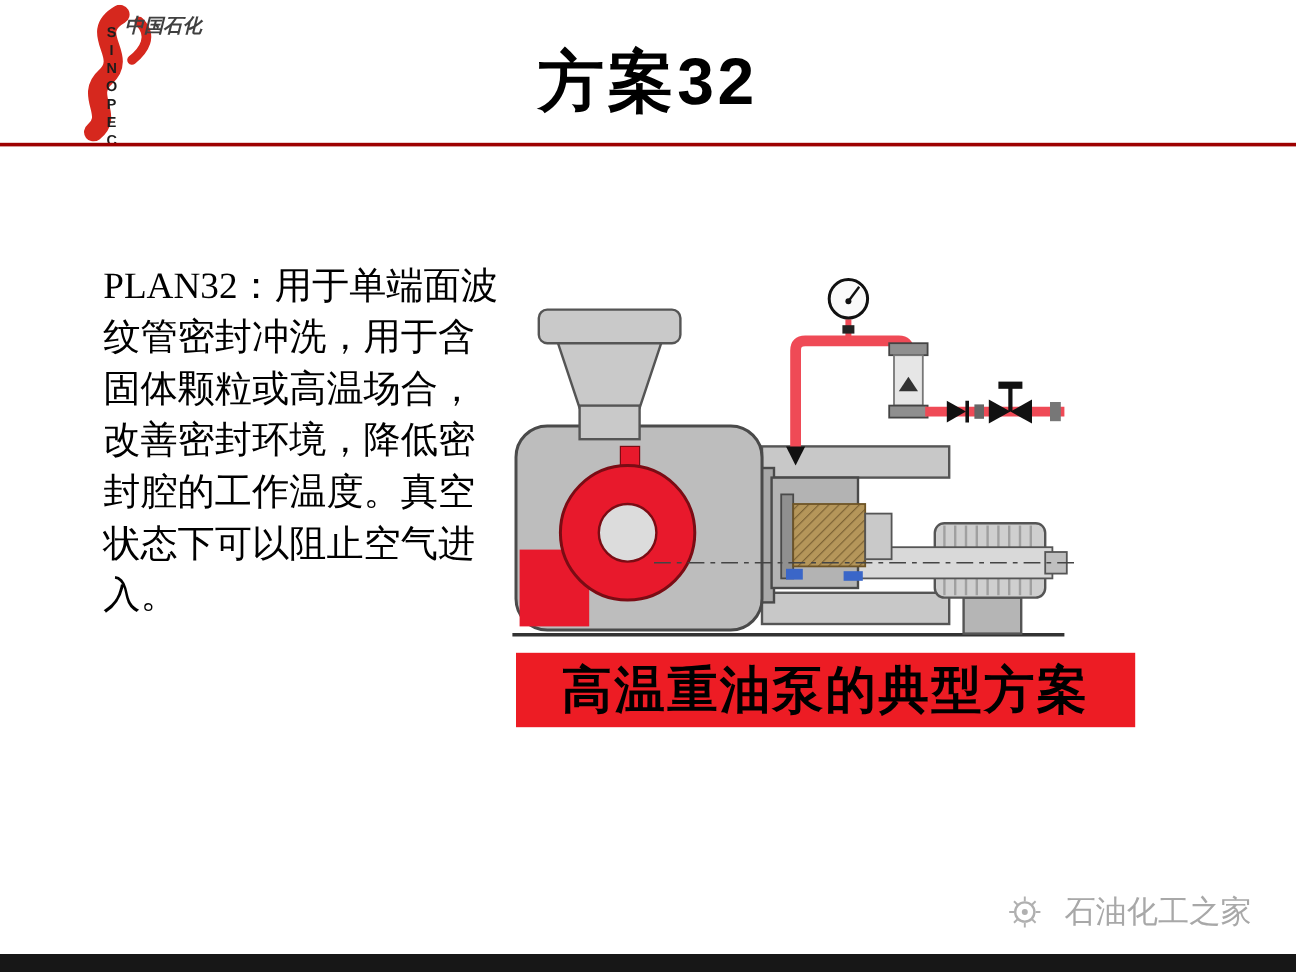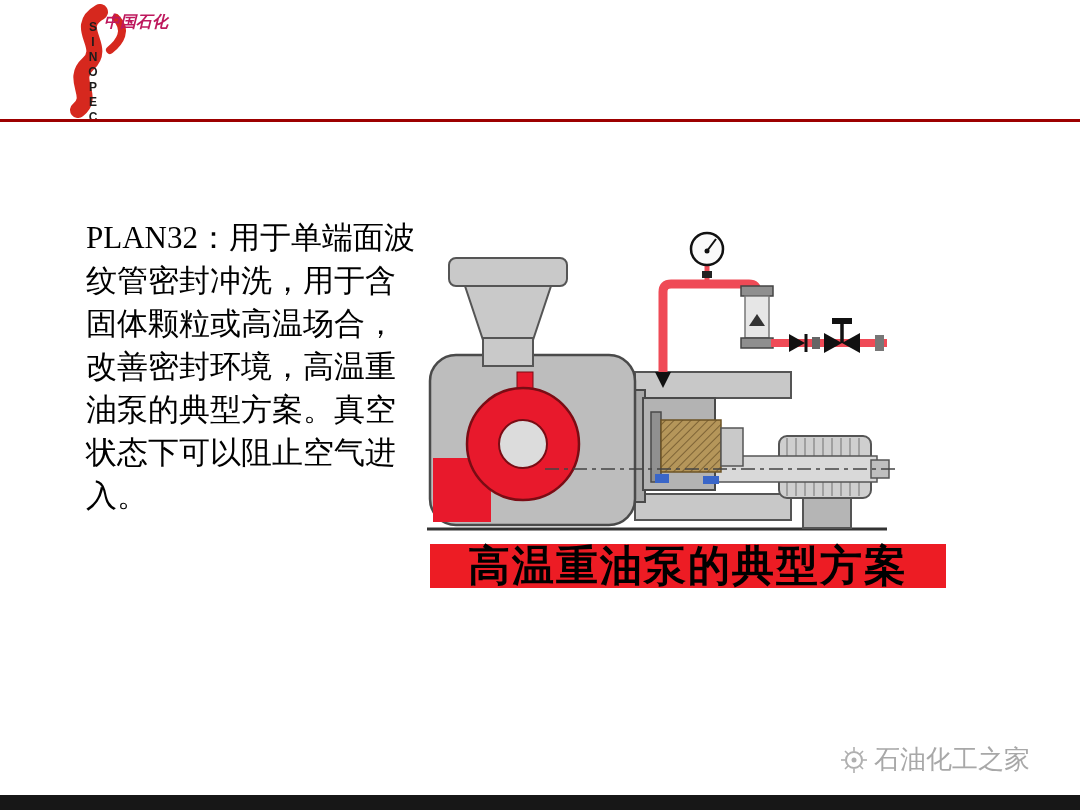--- a/index.html
+++ b/index.html
@@ -2,70 +2,71 @@
 <html><head>
 <meta charset="utf-8">
 <style>
   html,body { margin:0; padding:0; background:#ffffff; }
   .slide {
     position:relative; width:1080px; height:810px; background:#ffffff;
     overflow:hidden; font-family:"Liberation Serif", serif; color:#000;
   }
   
   .logo { position:absolute; left:46px; top:4px; width:134px; height:114px; }
-  .logo-script { position:absolute; left:58px; top:8px; color:#be185d;
+  .logo-script { position:absolute; left:58px; top:8px; color:#404040;
     font:italic bold 16px "Liberation Serif", serif; white-space:nowrap; }
   .logo-brand { position:absolute; left:40px; top:16px; writing-mode:vertical-rl;
     text-orientation:upright; font:bold 12px "Liberation Sans", sans-serif;
     color:#1c1c1c; letter-spacing:1px; }
   
   .title { position:absolute; top:32px; left:0; width:100%; text-align:center;
     font-family:"Liberation Sans", sans-serif; font-weight:bold; font-size:55px;
     letter-spacing:3px; }
   .rule { position:absolute; top:119px; left:0; width:1080px; height:3px; background:#9d0000; }
   
   .callout { position:absolute; left:628px; top:132px; width:398px;
     border:5px solid #c00000; padding:8px 10px 12px; font-size:30px; line-height:1.27; }
   
   .plan-text { position:absolute; left:86px; top:216px; width:334px;
     font-size:31px; line-height:1.39; }
   
-  .banner { position:absolute; left:430px; top:544px; width:516px; height:44px;
+  .banner { position:absolute; left:430px; top:544px; width:516px; height:62px;
     background:#ed1c24; display:flex; align-items:center; justify-content:center;
     font-size:42px; font-weight:bold; letter-spacing:2px; }
   
   .process-text { position:absolute; left:133px; top:632px; width:848px;
     font-size:31px; line-height:1.39; padding-left:33px; text-indent:-33px; }
   
   .watermark { position:absolute; left:840px; top:742px; display:flex;
-    align-items:center; gap:6px; color:#a8a8a8; font-size:26px;
+    align-items:center; gap:19px; color:#a8a8a8; font-size:26px;
     font-family:"Liberation Sans", sans-serif; }
   
   .footer-bar { position:absolute; left:0; bottom:0; width:1080px; height:15px; background:#171717; }
   
   .diagram { position:absolute; left:405px; top:222px; }
 </style>
 </head>
 <body>
 
 <div class="slide">
 
   <div class="logo">
     <svg width="134" height="114" viewBox="0 0 134 114">
       <path d="M54,8 C26,24 62,42 42,60 C24,76 50,92 32,106" stroke="#d6281e" stroke-width="16" fill="none" stroke-linecap="round"></path>
       <path d="M70,14 C82,26 74,38 64,46" stroke="#d6281e" stroke-width="8" fill="none" stroke-linecap="round"></path>
     </svg>
     <span class="logo-script">中国石化</span>
     <span class="logo-brand">SINOPEC</span>
   </div>
 
+  <div class="title">方案32</div>
   <div class="rule"></div>
 
 
-  <div class="plan-text">PLAN32：用于单端面波纹管密封冲洗，用于含固体颗粒或高温场合，改善密封环境，高温重油泵的典型方案。真空状态下可以阻止空气进入。</div>
+  <div class="plan-text">PLAN32：用于单端面波纹管密封冲洗，用于含固体颗粒或高温场合，改善密封环境，降低密封腔的工作温度。真空状态下可以阻止空气进入。</div>
 
   <svg class="diagram" width="500" height="330" viewBox="0 0 500 330">
     <defs>
       <pattern id="hatch" width="6" height="6" patternUnits="userSpaceOnUse" patternTransform="rotate(45)">
         <rect width="6" height="6" fill="#b5965a"></rect>
         <line x1="0" y1="0" x2="0" y2="6" stroke="#7d6335" stroke-width="2"></line>
       </pattern>
     </defs>
 
     <line x1="22" y1="307" x2="482" y2="307" stroke="#333" stroke-width="3"></line>

